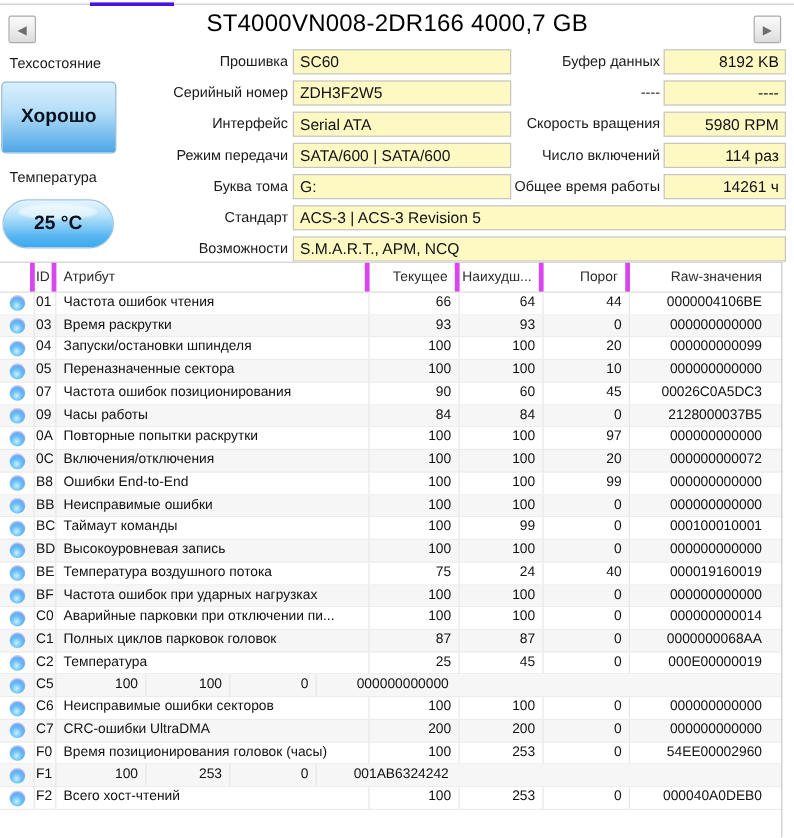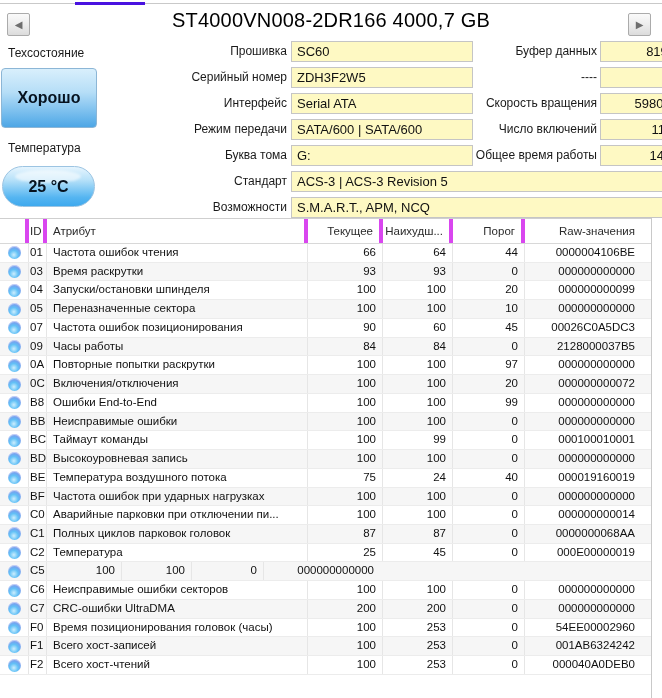--- a/index.html
+++ b/index.html
@@ -30,21 +30,21 @@
     font-size:16px;font-weight:bold;color:#06121f;cursor:default;}
   .tempPill{position:absolute;left:2px;top:166px;width:93px;height:41px;box-sizing:border-box;
     border:1px solid #9cc4e2;border-radius:21px;
     background:linear-gradient(180deg,#e6f5fe 0%,#b9e2f9 32%,#55b5f1 78%,#3ea9ee 100%);
     display:flex;align-items:center;justify-content:center;
     font-size:16px;font-weight:bold;color:#06121f;cursor:default;position:absolute;overflow:hidden;}
   .tempPill::before{content:"";position:absolute;top:3px;left:12px;width:66px;height:13px;
     border-radius:50%;background:rgba(255,255,255,.55);filter:blur(1px);}
 
   
-  #info-grid{position:absolute;top:41px;left:0;width:602px;padding-left:47px;}
+  #info-grid{position:absolute;top:41px;left:0;width:602px;}
   .irow{position:relative;height:26px;}
   .ilabel{position:absolute;font-size:12px;color:#1a1a1a;line-height:21px;white-space:nowrap;}
   .ilabel.l{left:0;width:240px;text-align:right;}
   .ilabel.r{left:427px;width:123px;text-align:right;}
   .ibox{position:absolute;box-sizing:border-box;height:21px;border:1px solid #c5c5c5;
     background:#fef9c3;font-size:13px;color:#111;line-height:19px;padding:0 5px;white-space:nowrap;overflow:hidden;}
   .ibox.l{left:244px;width:182px;}
   .ibox.r{left:553px;width:102px;text-align:right;}
   .ibox.w{left:244px;width:411px;}
 
@@ -378,21 +378,20 @@
           <span class="c ccur">100</span>
           <span class="c cworst">253</span>
           <span class="c cthr">0</span>
           <span class="c craw">54EE00002960</span>
         </div>
         <div class="trow alt">
           <span class="c co">
             <span class="orb"></span>
           </span>
           <span class="c cid">F1</span>
-          <span class="c cattr">Всего хост-записей</span>
           <span class="c ccur">100</span>
           <span class="c cworst">253</span>
           <span class="c cthr">0</span>
           <span class="c craw">001AB6324242</span>
         </div>
         <div class="trow">
           <span class="c co">
             <span class="orb"></span>
           </span>
           <span class="c cid">F2</span>

